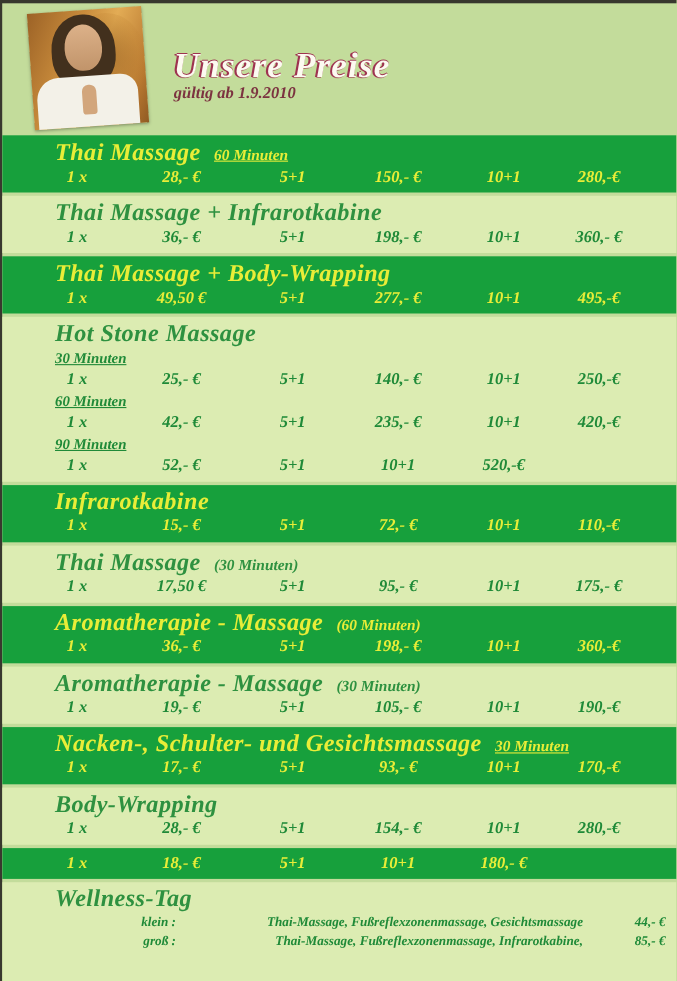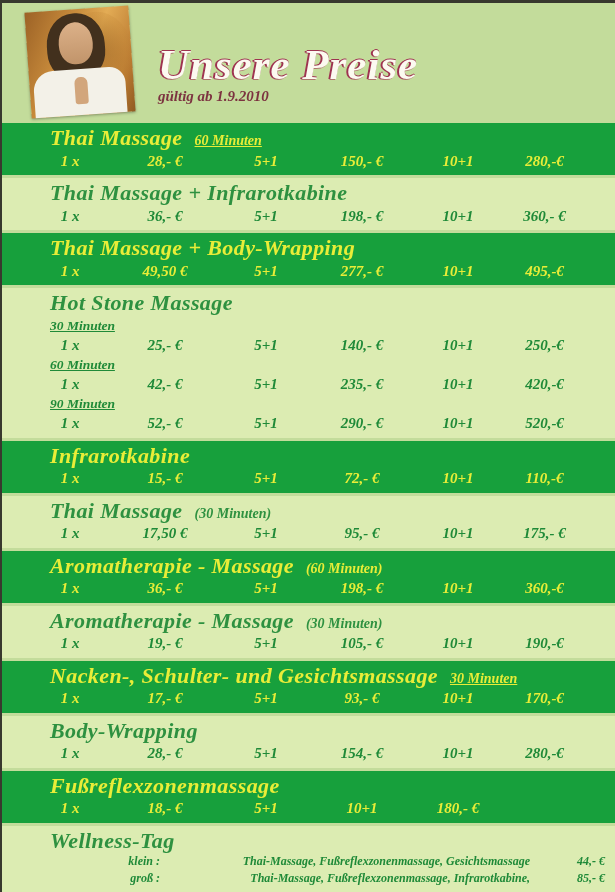--- a/index.html
+++ b/index.html
@@ -35,21 +35,21 @@
   }
   .buddha{position:absolute;left:34px;top:4px;width:72px;height:86px;border-radius:50%;
     background:radial-gradient(ellipse at 50% 45%, rgba(140,85,25,.55) 0%, rgba(190,130,50,.25) 55%, rgba(0,0,0,0) 75%);}
   .hair{position:absolute;left:20px;top:4px;width:58px;height:66px;background:#42301d;border-radius:48% 48% 42% 42%;}
   .face{position:absolute;left:32px;top:13px;width:34px;height:42px;border-radius:50% 50% 46% 46%;
     background:linear-gradient(#dcb189,#c1946a);}
   .shirt{position:absolute;left:4px;top:60px;width:92px;height:48px;background:#f3f1e8;border-radius:20px 16px 0 0;}
   .hands{position:absolute;left:45px;top:68px;width:13px;height:27px;background:#d2a67c;border-radius:6px 6px 3px 3px;}
   .title-block{position:absolute;left:156px;top:40px;}
   .main-title{
-    font-size:43px;letter-spacing:1px;color:#fcfaf0;line-height:1;
+    font-size:32px;letter-spacing:1px;color:#fcfaf0;line-height:1;
     text-shadow:-2px 0 0 var(--maroon),0 -1px 0 var(--maroon),-1px 1px 0 rgba(158,51,80,.6);
   }
   .subtitle{font-size:15px;color:var(--subtitle-maroon);margin-top:2px;font-style:italic;}
   
   .band{padding:3px 10px 5px 48px;margin-bottom:3px;flex:0 0 auto;}
   .band.dark{background:var(--band-dark);}
   .band.light{background:var(--band-light);}
   .band-title{font-size:22px;line-height:1.08;letter-spacing:.4px;}
   .dark .band-title{color:var(--text-yellow);}
   .light .band-title{color:var(--text-green-title);}
@@ -131,21 +131,20 @@
       <span>5+1</span>
       <span>235,- €</span>
       <span>10+1</span>
       <span>420,-€</span>
     </div>
     <div class="group-label">90 Minuten</div>
     <div class="price-row">
       <span>1 x</span>
       <span>52,- €</span>
       <span>5+1</span>
-      <span>290,- €</span>
       <span>10+1</span>
       <span>520,-€</span>
     </div>
   </section>
 <section class="band dark">
     <div class="band-title"><span>Infrarotkabine</span></div>
     <div class="price-row">
       <span>1 x</span>
       <span>15,- €</span>
       <span>5+1</span>
@@ -203,21 +202,20 @@
     <div class="price-row">
       <span>1 x</span>
       <span>28,- €</span>
       <span>5+1</span>
       <span>154,- €</span>
       <span>10+1</span>
       <span>280,-€</span>
     </div>
   </section>
 <section class="band dark">
-    <div class="band-title"><span>Fußreflexzonenmassage</span></div>
     <div class="price-row">
       <span>1 x</span>
       <span>18,- €</span>
       <span>5+1</span>
       <span>10+1</span>
       <span>180,- €</span>
     </div>
   </section>
 <div id="sections" style="display:contents"></div>
 

